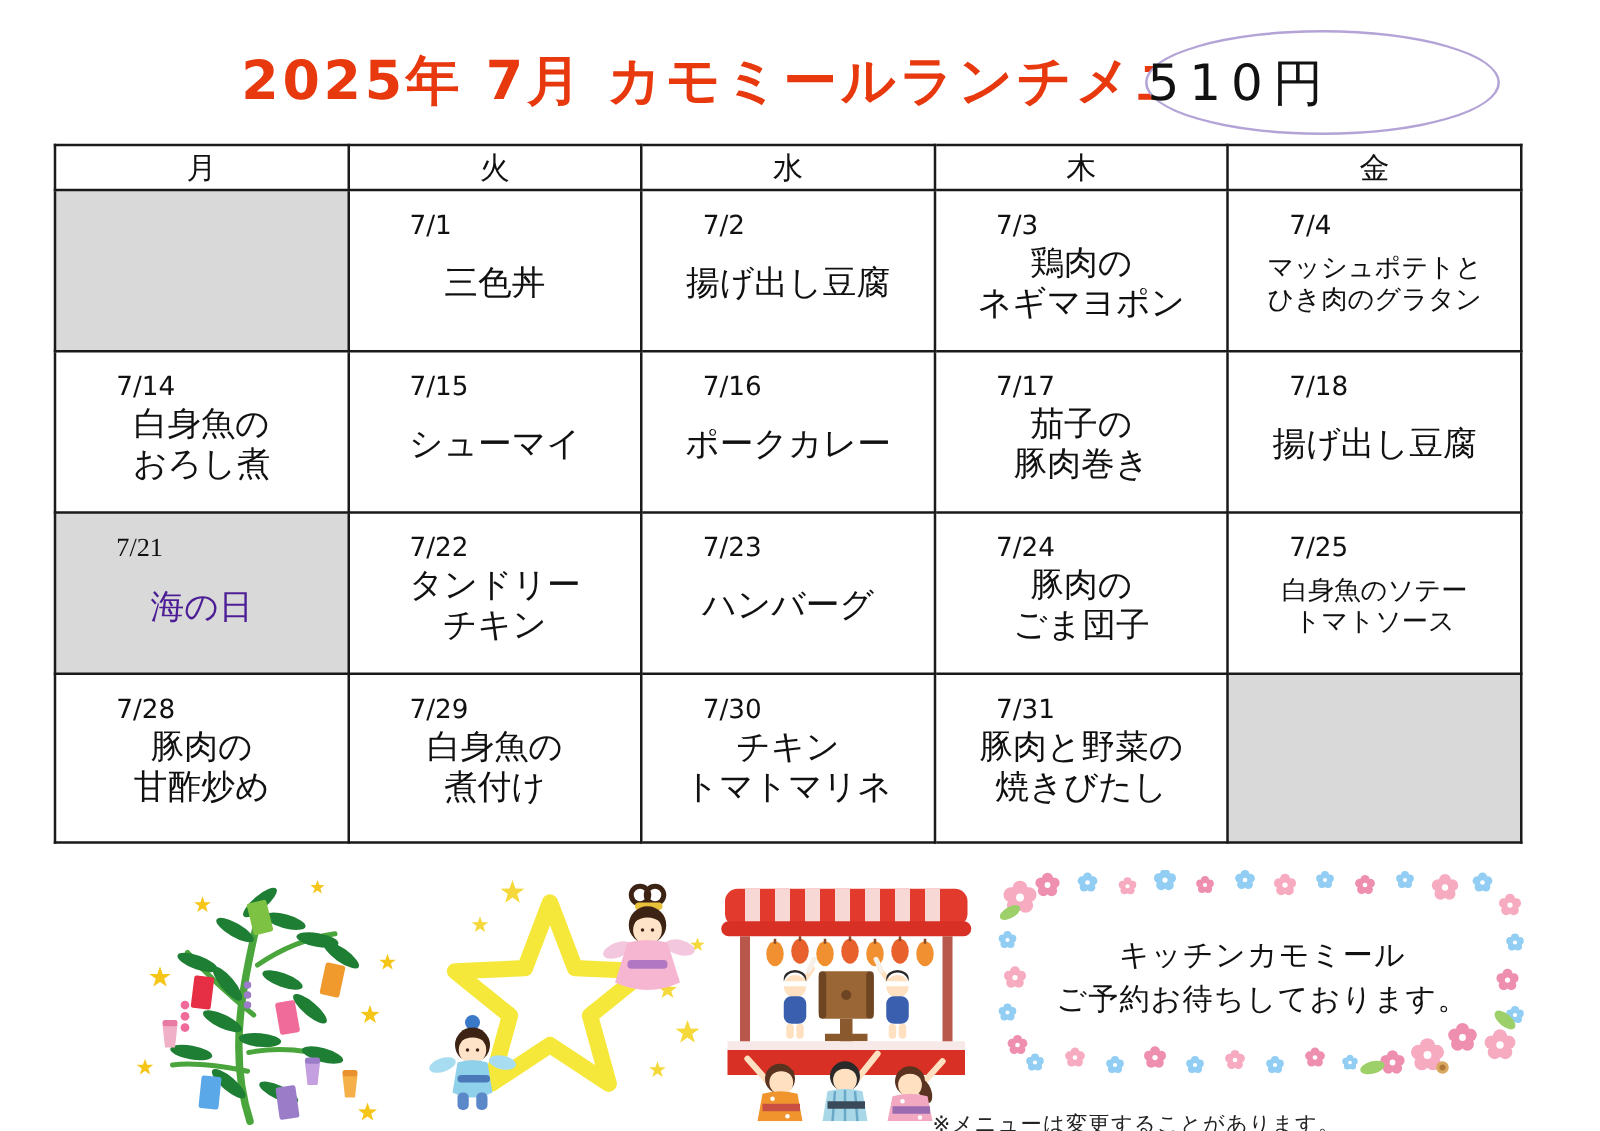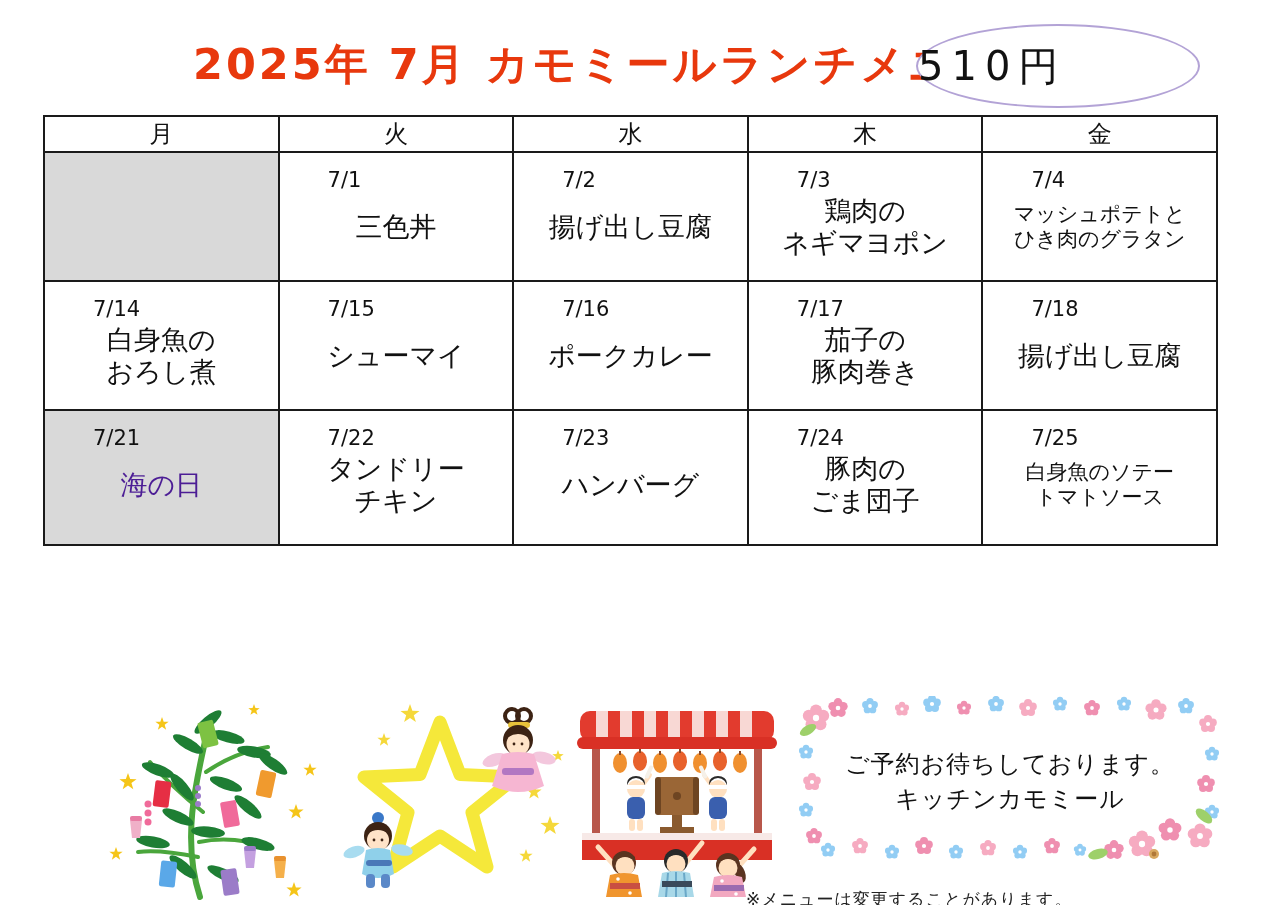--- a/index.html
+++ b/index.html
@@ -25,21 +25,21 @@
   }
   .cal th {
     border:2px solid #1a1a1a; height:30px;
     font-size:24px; font-weight:normal; background:#fff;
   }
   .cal td {
     border:2px solid #1a1a1a; height:103px;
     vertical-align:top; padding:12px; background:#fff;
   }
   .cal tr:last-child td { height:109px; }
-  .cal td.gray { background:#d9d9d9; }
+  .cal td.gray { background:#d9d9d9;font-family:Liberation Serif, serif; }
   .date { font-size:21px; padding:4px 0 0 36px; line-height:1.1; }
   .menu {
     display:flex; align-items:center; justify-content:center;
     text-align:center; height:70px;
     font-size:27px; line-height:1.2; white-space:pre-line;
   }
   .menu.small { font-size:21px; }
   .menu.holiday { color:#4c1d95; }
   .illus { position:absolute; }
   .reserve-box { position:absolute; left:798px; top:696px; width:424px; height:164px; }
@@ -139,20 +139,46 @@
         </td>
         <td>
           <div class="date">7/24</div>
           <div class="menu">豚肉の
 ごま団子</div>
         </td>
         <td>
           <div class="date">7/25</div>
           <div class="menu small">白身魚のソテー
 トマトソース</div>
+        </td>
+      </tr>
+      <tr>
+        <td>
+          <div class="date">7/28</div>
+          <div class="menu">豚肉の
+甘酢炒め</div>
+        </td>
+        <td>
+          <div class="date">7/29</div>
+          <div class="menu">白身魚の
+煮付け</div>
+        </td>
+        <td>
+          <div class="date">7/30</div>
+          <div class="menu">チキン
+トマトマリネ</div>
+        </td>
+        <td>
+          <div class="date">7/31</div>
+          <div class="menu">豚肉と野菜の
+焼きびたし</div>
+        </td>
+        <td class="gray">
+          <div class="date"></div>
+          <div class="menu"></div>
         </td>
       </tr>
     </tbody>
 </table>
 
 <svg class="illus" style="left:58px; top:692px; width:282px; height:208px;" viewBox="0 0 282 208">
   <defs>
     <g id="fl-star">
         <polygon points="0,-10 2.4,-3.2 9.5,-3.1 3.8,1.2 5.9,8.1 0,4 -5.9,8.1 -3.8,1.2 -9.5,-3.1 -2.4,-3.2"></polygon>
       </g>
@@ -431,18 +457,18 @@
       <use href="#flw" fill="#92cdf4" transform="translate(222,156) scale(0.8)"></use>
       <use href="#flw" fill="#ef8fb0" transform="translate(254,150) scale(0.9)"></use>
       <use href="#flw" fill="#92cdf4" transform="translate(282,154) scale(0.7)"></use>
       <use href="#flw" fill="#92cdf4" transform="translate(8,56) scale(0.8)"></use>
       <use href="#flw" fill="#f6abc1" transform="translate(14,86)"></use>
       <use href="#flw" fill="#92cdf4" transform="translate(8,114) scale(0.8)"></use>
       <use href="#flw" fill="#ef8fb0" transform="translate(16,140) scale(0.9)"></use>
     </g>
   </svg>
   <div class="reserve-text">
+    <div class="reserve-line">キッチンカモミール</div>
     <div class="reserve-line">ご予約お待ちしております。</div>
-    <div class="reserve-line">キッチンカモミール</div>
   </div>
 </div>
 
 <div class="note">※メニューは変更することがあります。</div>
 
 </body></html>

